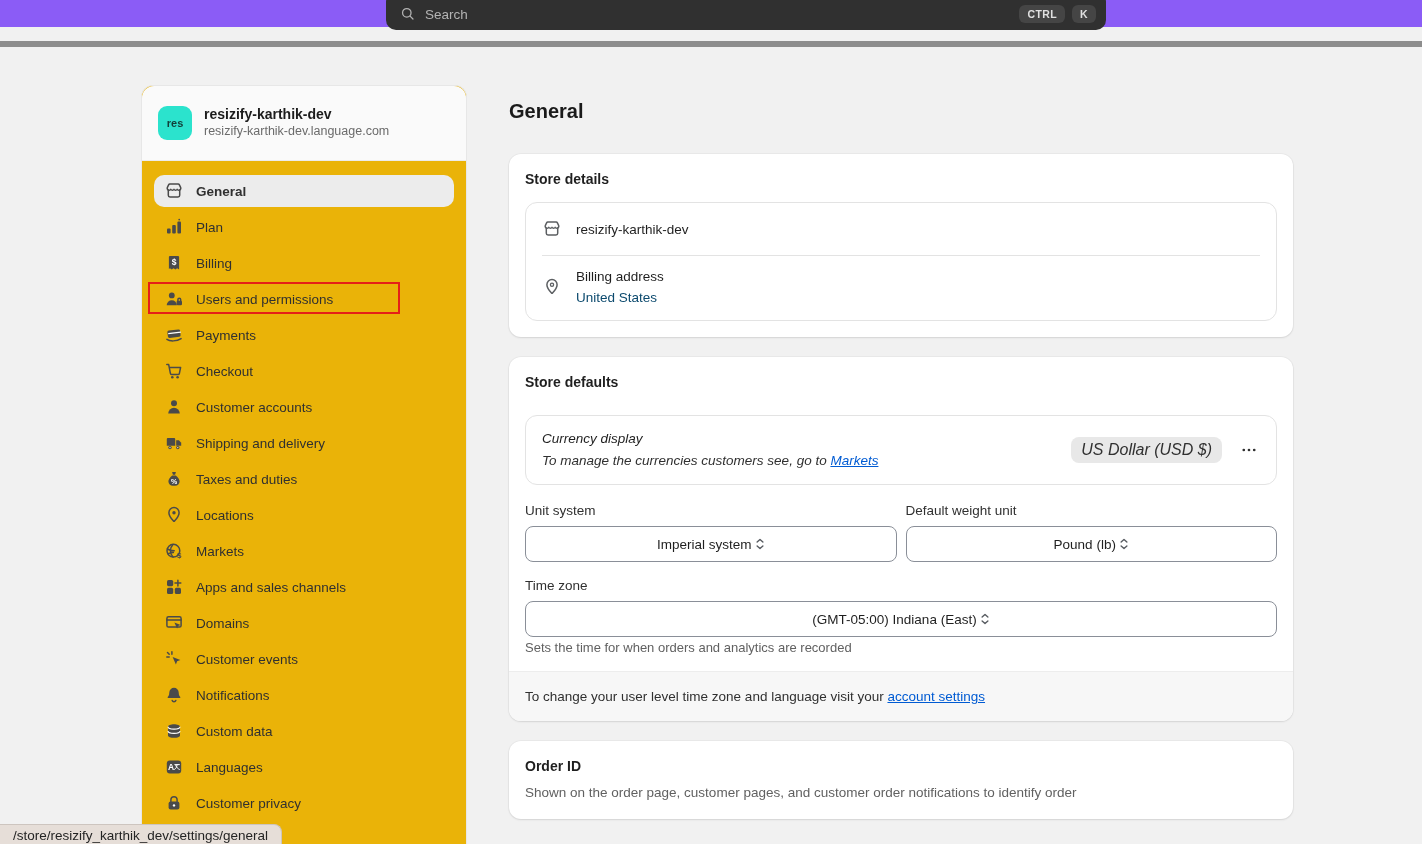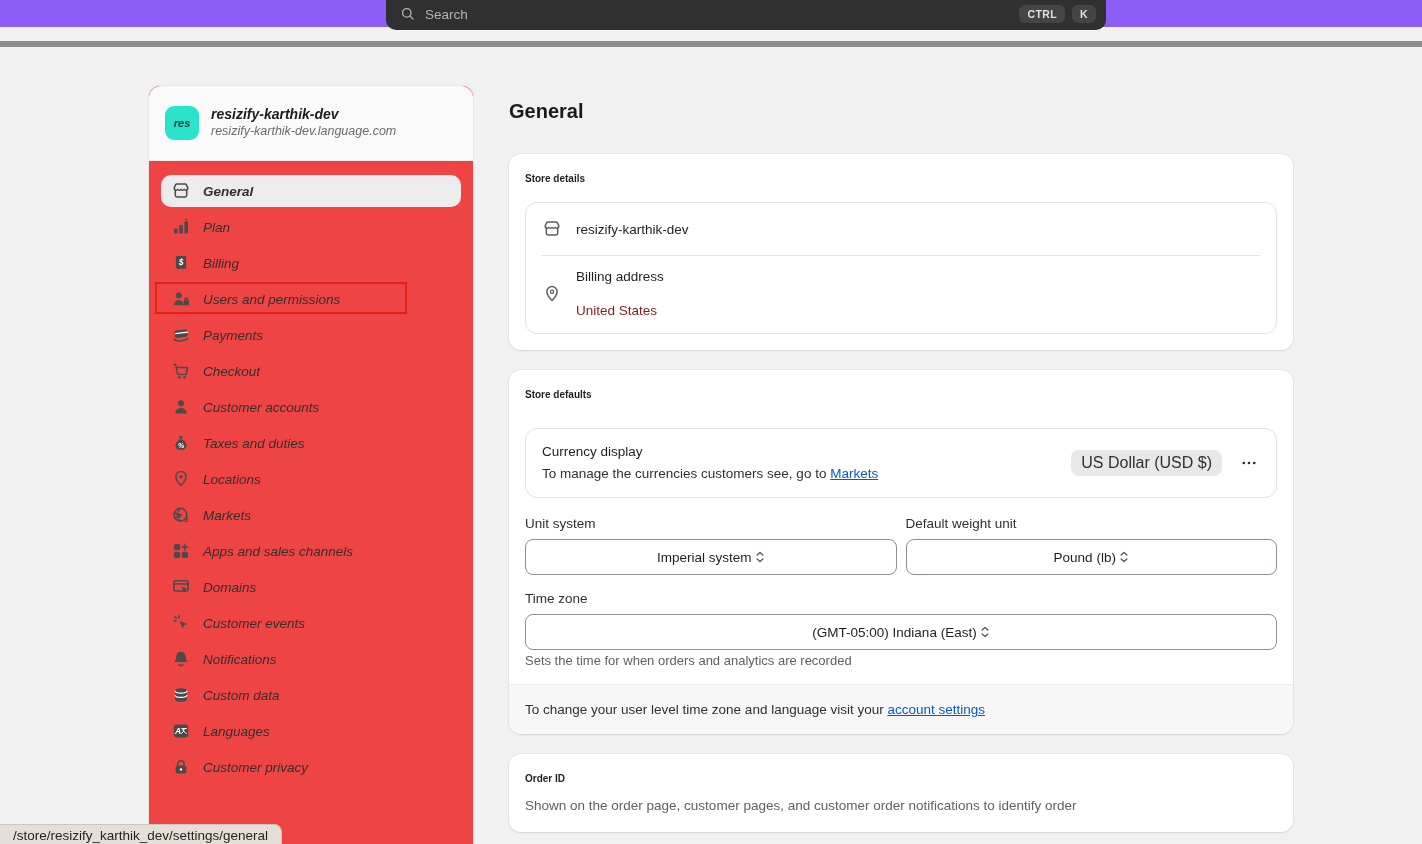--- a/index.html
+++ b/index.html
@@ -18,23 +18,23 @@
     background:#303030; border-radius:10px; display:flex; align-items:center;
     padding:6px 10px 0 14px; color:#b3b3b3; font-size:13.5px; gap:9px;
   }
   .searchbox .kbd-group { margin-left:auto; display:flex; gap:7px;justify-content:center; }
   .kbd {
     background:#454545; color:#e0e0e0; border-radius:6px; font-size:10.5px;
     font-weight:700; padding:4px 8px; letter-spacing:.4px; line-height:1;
   }
   
   .sidebar {
-    position:absolute; left:148px; top:85px; width:326px; bottom:0;
-    background:#ef4444; border:1px solid #e7e7e7; border-bottom:none;
-    border-radius:12px 12px 0 0; z-index:2;font-style:italic;
+    position:absolute; left:141px; top:85px; width:326px; bottom:0;
+    background:#eab308; border:1px solid #e7e7e7; border-bottom:none;
+    border-radius:12px 12px 0 0; z-index:2;
   }
   .sidebar-header {
     background:#fafafa; border-bottom:1px solid #ececec; border-radius:12px 12px 0 0;
     padding:20px 16px; display:flex; align-items:center; gap:12px; height:75px;
   }
   .avatar {
     width:34px; height:34px; border-radius:9px; background:#2be3cd; flex:none;
     display:flex; align-items:center; justify-content:center;
     font-size:11px; font-weight:600; color:#123f39;
   }
@@ -55,32 +55,32 @@
     border:2px solid #e52018; pointer-events:none; z-index:3;
   }
   
   .main { position:absolute; left:509px; top:46px; width:784px; }
   .page-title { margin-top:51px; font-size:20px; font-weight:700; color:#1a1a1a; line-height:28px; }
   .card {
     background:#fff; border-radius:12px; padding:16px; margin-top:20px;
     box-shadow:0 1px 2px rgba(26,26,26,.10), 0 0 0 1px rgba(0,0,0,.03);
   }
   .card.first { margin-top:29px; }
-  .card-heading { font-size:10px; font-weight:700; color:#1f1f1f; line-height:18px; }
+  .card-heading { font-size:14px; font-weight:700; color:#1f1f1f; line-height:18px; }
   .inner-box { margin-top:14px; border:1px solid #e3e3e3; border-radius:12px; }
   .detail-row { display:flex; align-items:center; gap:14px; padding:16px; font-size:13.5px; color:#1f1f1f; }
   .detail-row.two-line { padding:13px 16px 15px; }
   .detail-row svg { width:20px; height:20px; flex:none; }
   .divider { height:1px; background:#e3e3e3; margin:0 16px; }
-  .detail-sub { color:#7f1d1d; margin-top:19px; }
+  .detail-sub { color:#0c4a6e; margin-top:6px; }
   .mi-stroke { stroke:#5c5f62; stroke-width:1.5; fill:none; stroke-linecap:round; stroke-linejoin:round; }
   
   .currency-box {
     margin-top:24px; border:1px solid #e3e3e3; border-radius:12px;
-    padding:12px 16px; display:flex; align-items:center;
+    padding:12px 16px; display:flex; align-items:center;font-style:italic;
   }
   .currency-label { font-size:13.5px; color:#1f1f1f; line-height:22px; }
   .currency-desc { font-size:13.5px; color:#303030; line-height:22px; }
   .link { color:#005bd3; text-decoration:underline; cursor:pointer; }
   .currency-right { margin-left:auto; display:flex; align-items:center; gap:16px; }
   .badge {
     background:#e8e8e8; border-radius:8px; padding:4px 10px;
     font-size:16px; color:#303030; white-space:nowrap;
   }
   .dots-btn { display:flex; align-items:center; cursor:pointer; padding:2px; }
@@ -190,20 +190,31 @@
     </div>
 
     <div class="nav-item">
       <svg viewBox="0 0 20 20">
         <circle class="ic-fill" cx="10" cy="6.2" r="3"></circle>
         <path class="ic-fill" d="M4.2 16.6a5.8 5.8 0 0 1 11.6 0z"></path>
       </svg>
       <span>Customer accounts</span>
     </div>
 
+    <div class="nav-item">
+      <svg viewBox="0 0 20 20">
+        <path class="ic-fill" d="M3.8 5h6.4a1 1 0 0 1 1 1v6.8H2.8V6a1 1 0 0 1 1-1z"></path>
+        <path class="ic-fill" d="M12.2 7.2h2.7l2.3 2.6v3h-5z"></path>
+        <circle class="ic-fill" cx="6" cy="14.6" r="1.7"></circle>
+          <circle cx="6" cy="14.6" r=".6" fill="#fff"></circle>
+        <circle class="ic-fill" cx="13.8" cy="14.6" r="1.7"></circle>
+          <circle cx="13.8" cy="14.6" r=".6" fill="#fff"></circle>
+      </svg>
+      <span>Shipping and delivery</span>
+    </div>
 
     <div class="nav-item">
       <svg viewBox="0 0 20 20">
         <path class="ic-fill" d="M8.1 3.1h3.8l-.8 2.7H8.9z"></path>
         <path class="ic-fill" d="M8.2 6.4h3.6c2.4 1.9 3.8 4 3.8 5.9a4.4 4.4 0 0 1-4.4 4.4H8.8a4.4 4.4 0 0 1-4.4-4.4c0-1.9 1.4-4 3.8-5.9z"></path>
         <text x="10" y="14.5" text-anchor="middle" font-size="7" font-weight="bold" fill="#ffffff">%</text>
       </svg>
       <span>Taxes and duties</span>
     </div>
 

